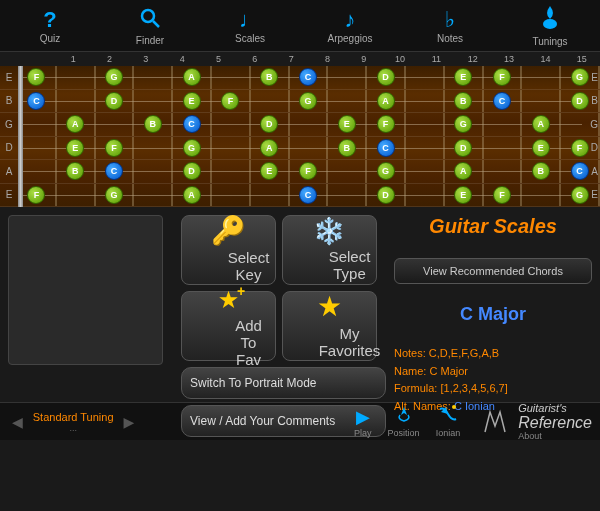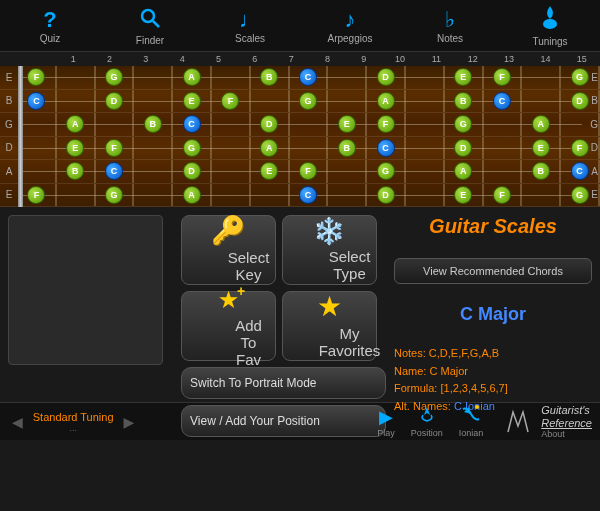--- a/index.html
+++ b/index.html
@@ -645,21 +645,21 @@
           <span class="star-icon" style="position:relative;display:inline-block;">★<span class="plus-badge">+</span></span>
         </div>
         <span class="btn-label">Add To Fav</span>
       </button>
       <button class="action-btn">
         <div class="btn-icon star-icon">★</div>
         <span class="btn-label">My Favorites</span>
       </button>
     </div>
     <button class="wide-btn">Switch To Portrait Mode</button>
-    <button class="wide-btn">View / Add Your Position</button>
+    <button class="wide-btn">View / Add Your Comments</button>
   </div>
 
   <div class="right-panel">
     <div class="guitar-scales-title">Guitar Scales</div>
     <button class="recommend-btn">View Recommended Chords</button>
     <div class="scale-name">C Major</div>
     <div class="scale-info">
       <div>
         <span>Notes:</span>
         <span style="color:#ff8800;">C,D,E,F,G,A,B</span>
@@ -714,19 +714,19 @@
       </div>
       <span class="bottom-nav-label">Ionian</span>
     </div>
     <div class="guitarist-ref">
       <div style="display:flex;align-items:center;gap:8px;">
         <svg width="30" height="28" viewBox="0 0 30 28">
             <path d="M5 24 L10 4 L15 18 L20 4 L25 24" fill="none" stroke="#aaa" stroke-width="1.5"></path>
           </svg>
         <div>
           <div class="guitarist-ref-title" style="font-style:italic;color:#ccc;font-size:11px;">Guitarist's</div>
-          <div class="guitarist-ref-title" style="font-style:italic;color:#ccc;font-size:11px;text-decoration:underline;">Reference</div>
+          <div class="guitarist-ref-title" style="font-style:italic;color:#ccc;font-size:16px;">Reference</div>
           <div class="guitarist-ref-sub">About</div>
         </div>
       </div>
     </div>
   </div>
 </div>
 
 </body></html>

